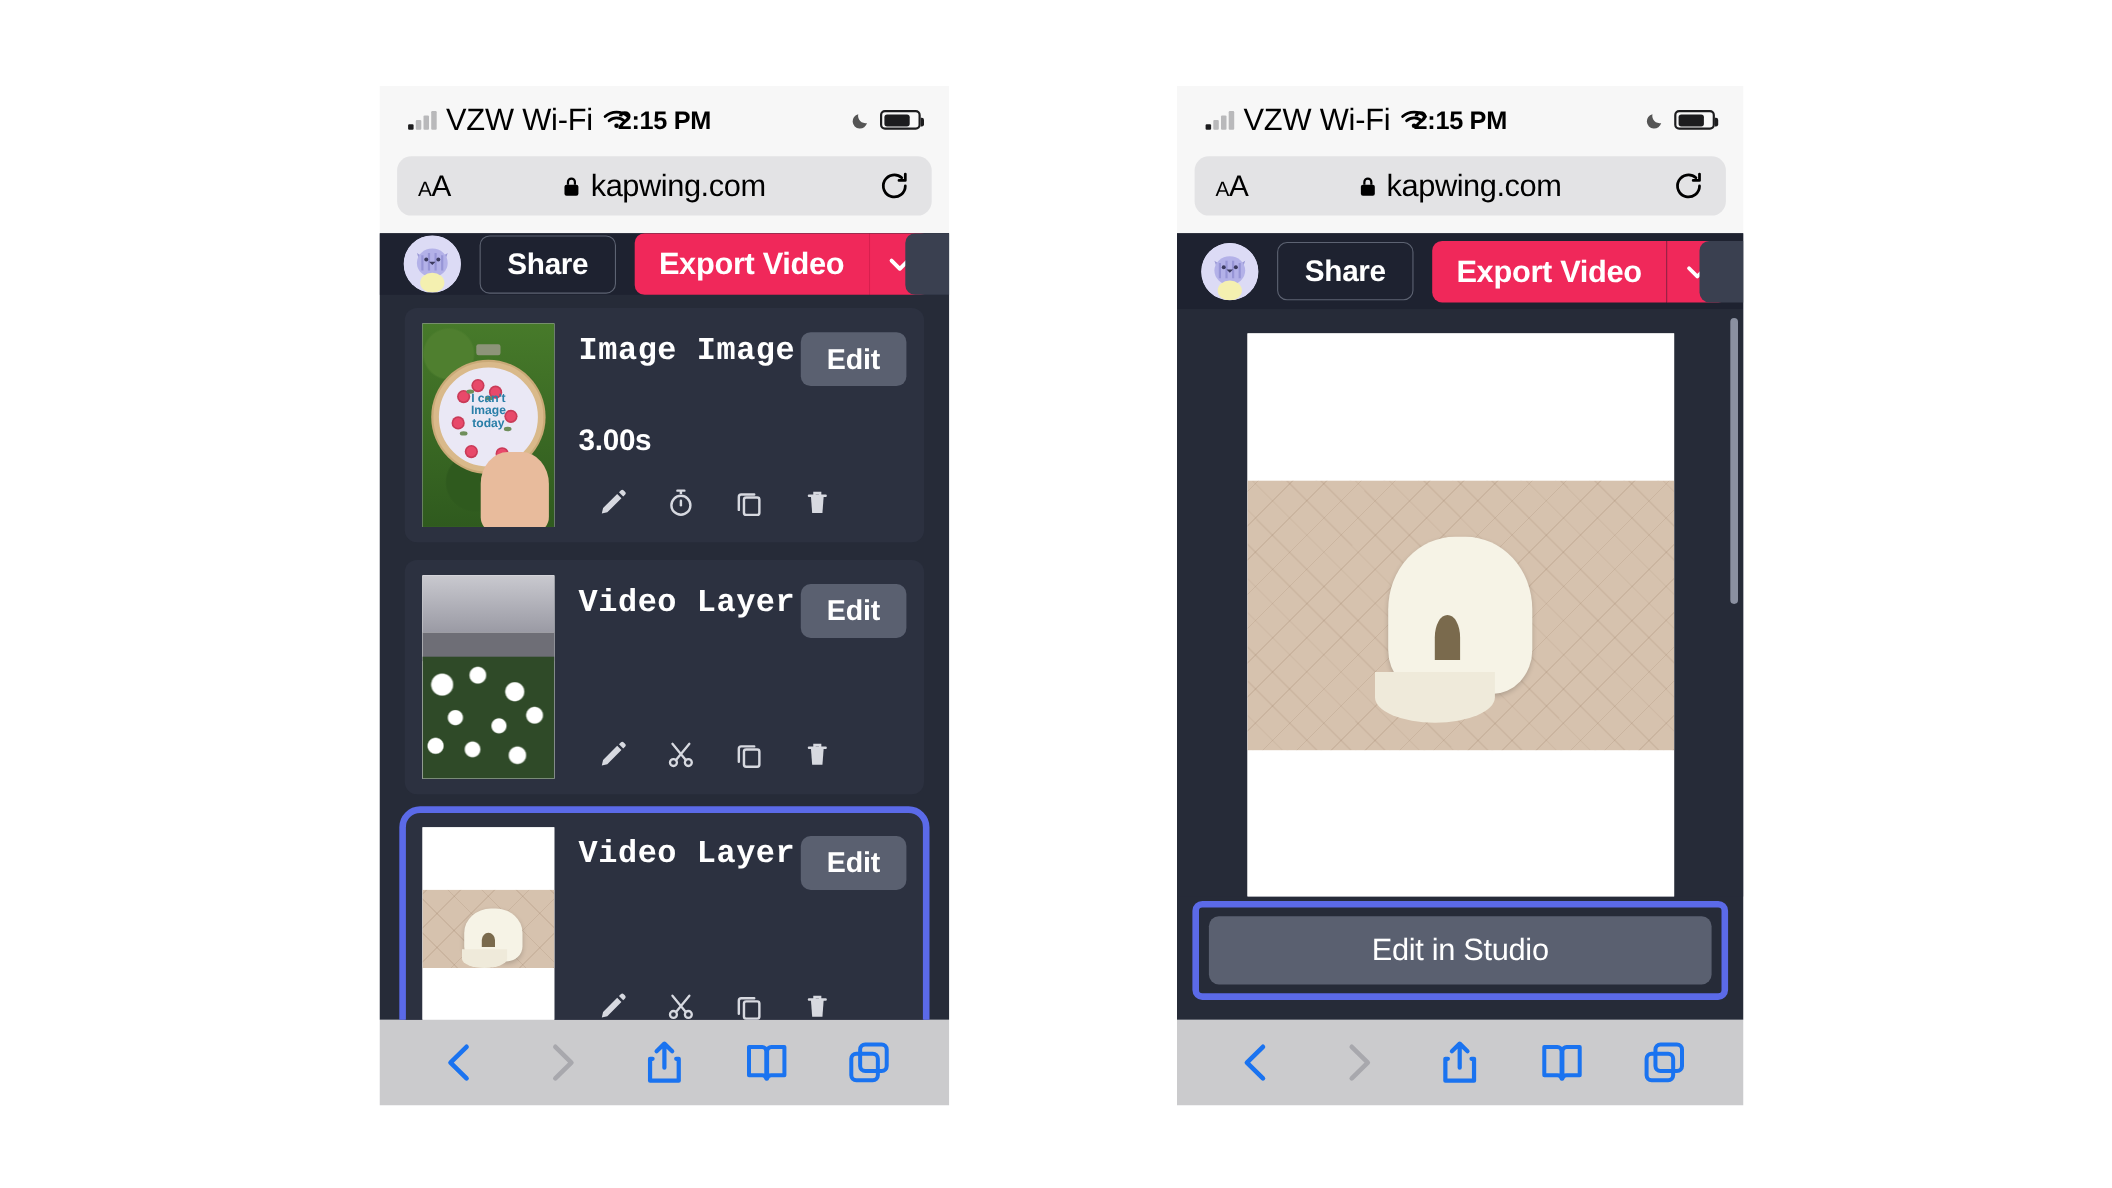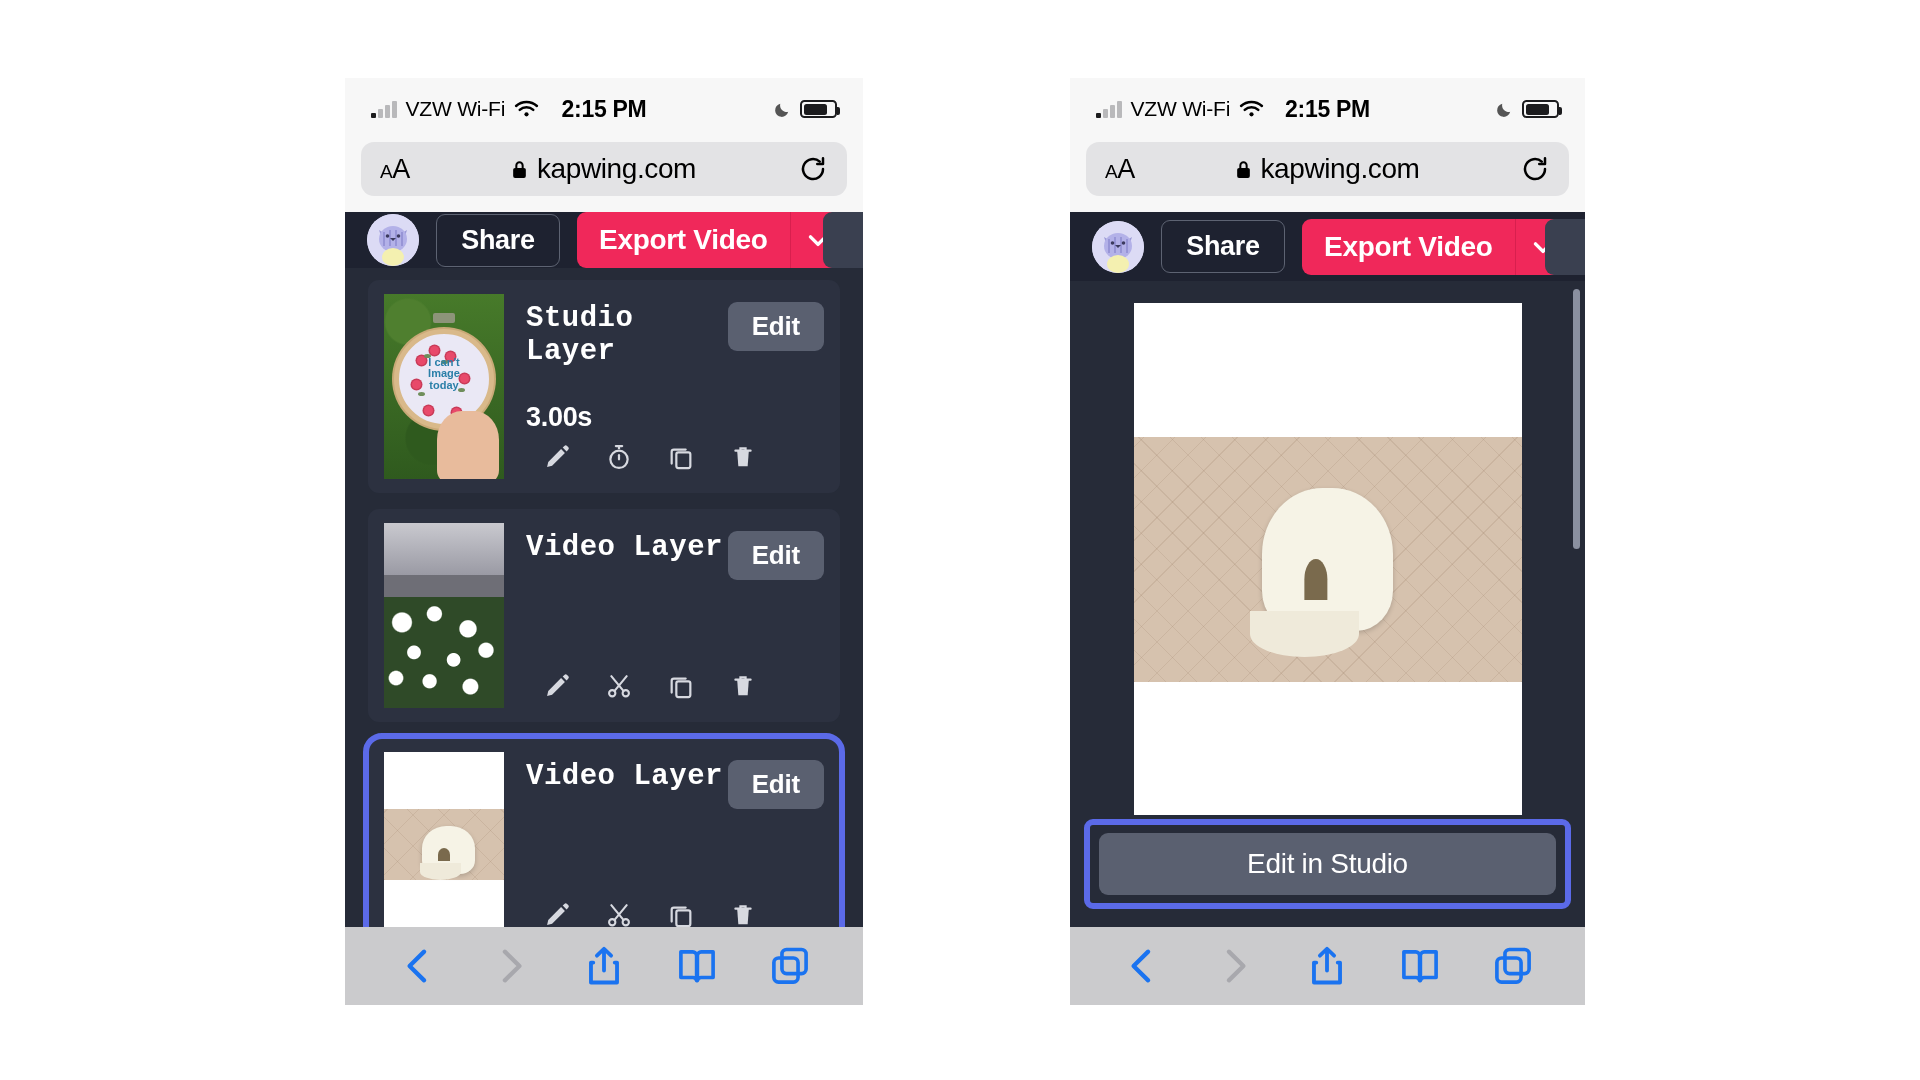--- a/index.html
+++ b/index.html
@@ -22,21 +22,21 @@
     display:flex; align-items:center; padding: 0 26px;
     position: relative;
   }
   .sb-left { display:flex; align-items:center; gap:9px; }
   .sig { display:flex; align-items:flex-end; gap:2.5px; height:17px; }
   .sig i { display:block; width:4.5px; background:#000; border-radius:1px; }
   .sig i:nth-child(1){ height:5px;  background:#1c1c1e;}
   .sig i:nth-child(2){ height:9px;  background:#b9b9bb;}
   .sig i:nth-child(3){ height:13px; background:#b9b9bb;}
   .sig i:nth-child(4){ height:17px; background:#b9b9bb;}
-  .carrier { font-size:21px; color:#000; letter-spacing:-0.2px; }
+  .carrier { font-size:28px; color:#000; letter-spacing:-0.2px; }
   .wifi { width:25px; height:19px; position:relative; }
   .sb-center { position:absolute; left:50%; transform:translateX(-50%);
     font-size:23px; font-weight:700; color:#000; letter-spacing:-0.3px;}
   .sb-right { margin-left:auto; display:flex; align-items:center; gap:9px;}
   .moon { width:17px; height:17px; position:relative;}
   .batt { width:37px; height:18px; border:2px solid #1c1c1e; border-radius:4.5px; position:relative;}
   .batt::after{ content:""; position:absolute; right:-5px; top:5px; width:3px;height:8px;
     background:#1c1c1e; border-radius:0 2px 2px 0;}
   .batt i{ position:absolute; left:1.5px; top:1.5px; bottom:1.5px; width:72%;
     background:#1c1c1e; border-radius:2.5px; display:block;}
@@ -288,21 +288,21 @@
               <div class="txt">
                 <div>I can't</div>
                 <div>Image</div>
                 <div>today</div>
               </div>
               <div class="hand"></div>
             </div>
           </div>
           <div class="cardbody">
             <div class="cardhead">
-              <span class="layer-title">Studio Layer</span>
+              <span class="layer-title">Image Image</span>
               <span class="btn-edit">Edit</span>
             </div>
             <div class="dur">3.00s</div>
             <div class="iconrow">
               <span class="iconbtn">
                 <svg viewBox="0 0 24 24" width="28" height="28">
                   <path d="M3.5 20.5l4.3-1 11-11-3.3-3.3-11 11zM16.9 3.9l3.3 3.3 1.4-1.4a1.6 1.6 0 0 0 0-2.3l-1-1a1.6 1.6 0 0 0-2.3 0z" fill="#d7d9e0"></path>
                 </svg>
               </span>
               <span class="iconbtn">

